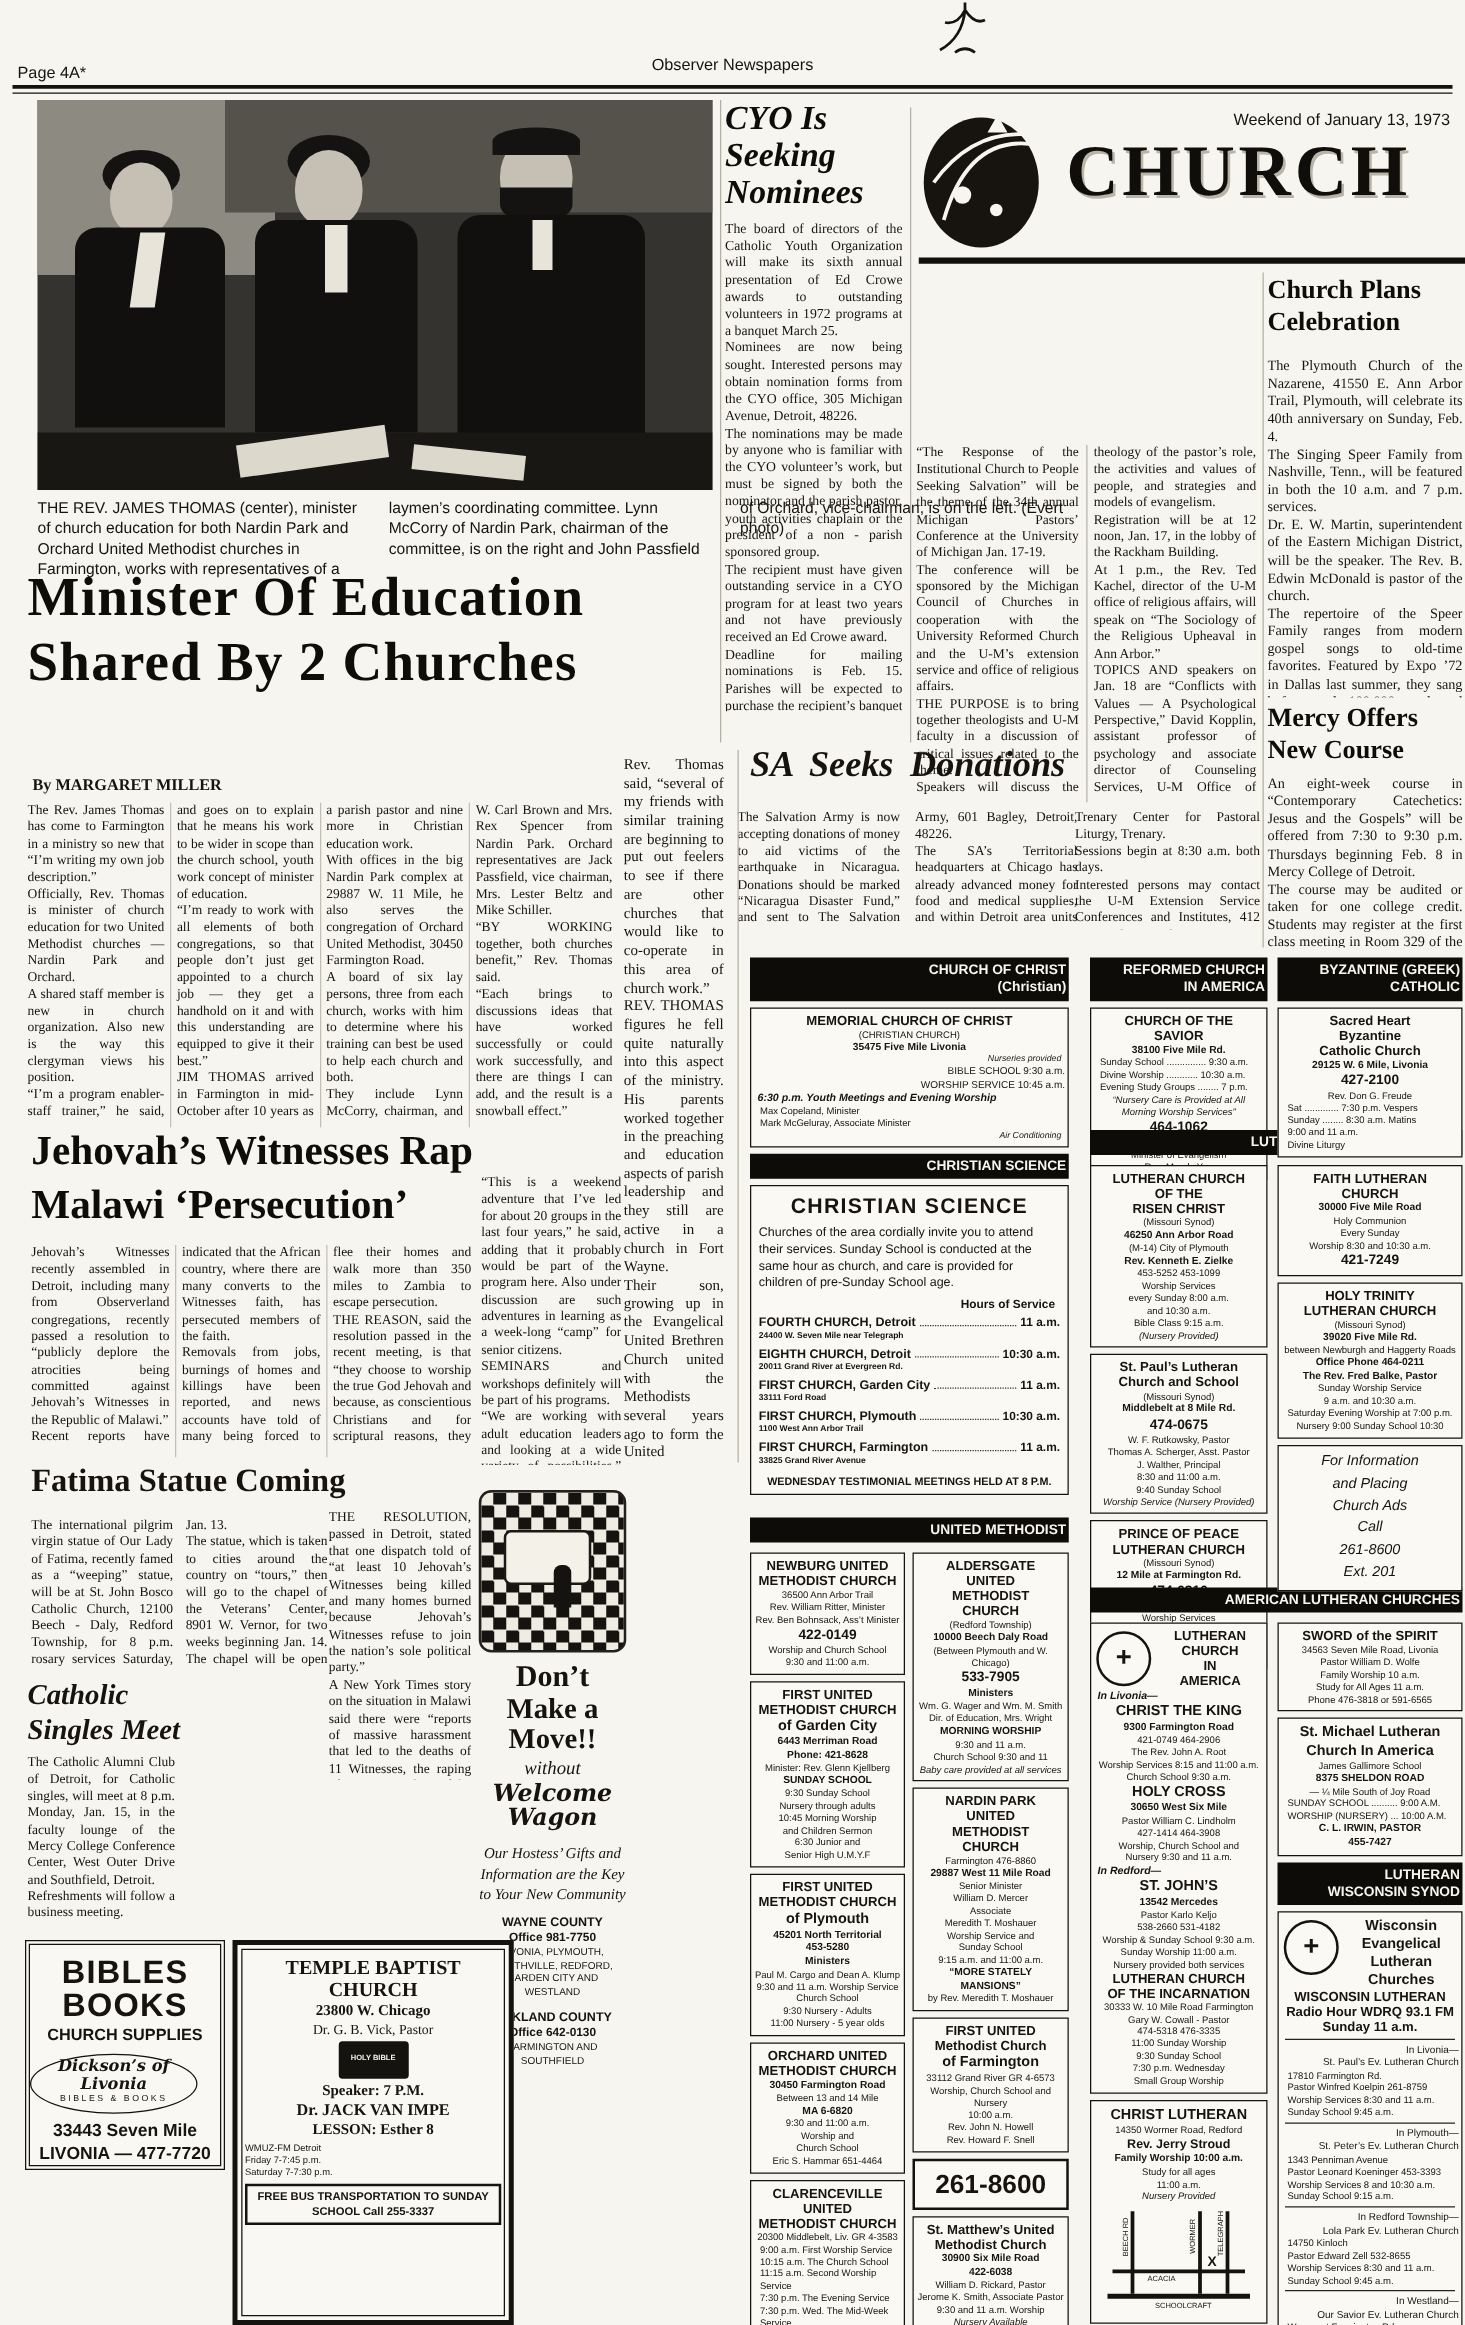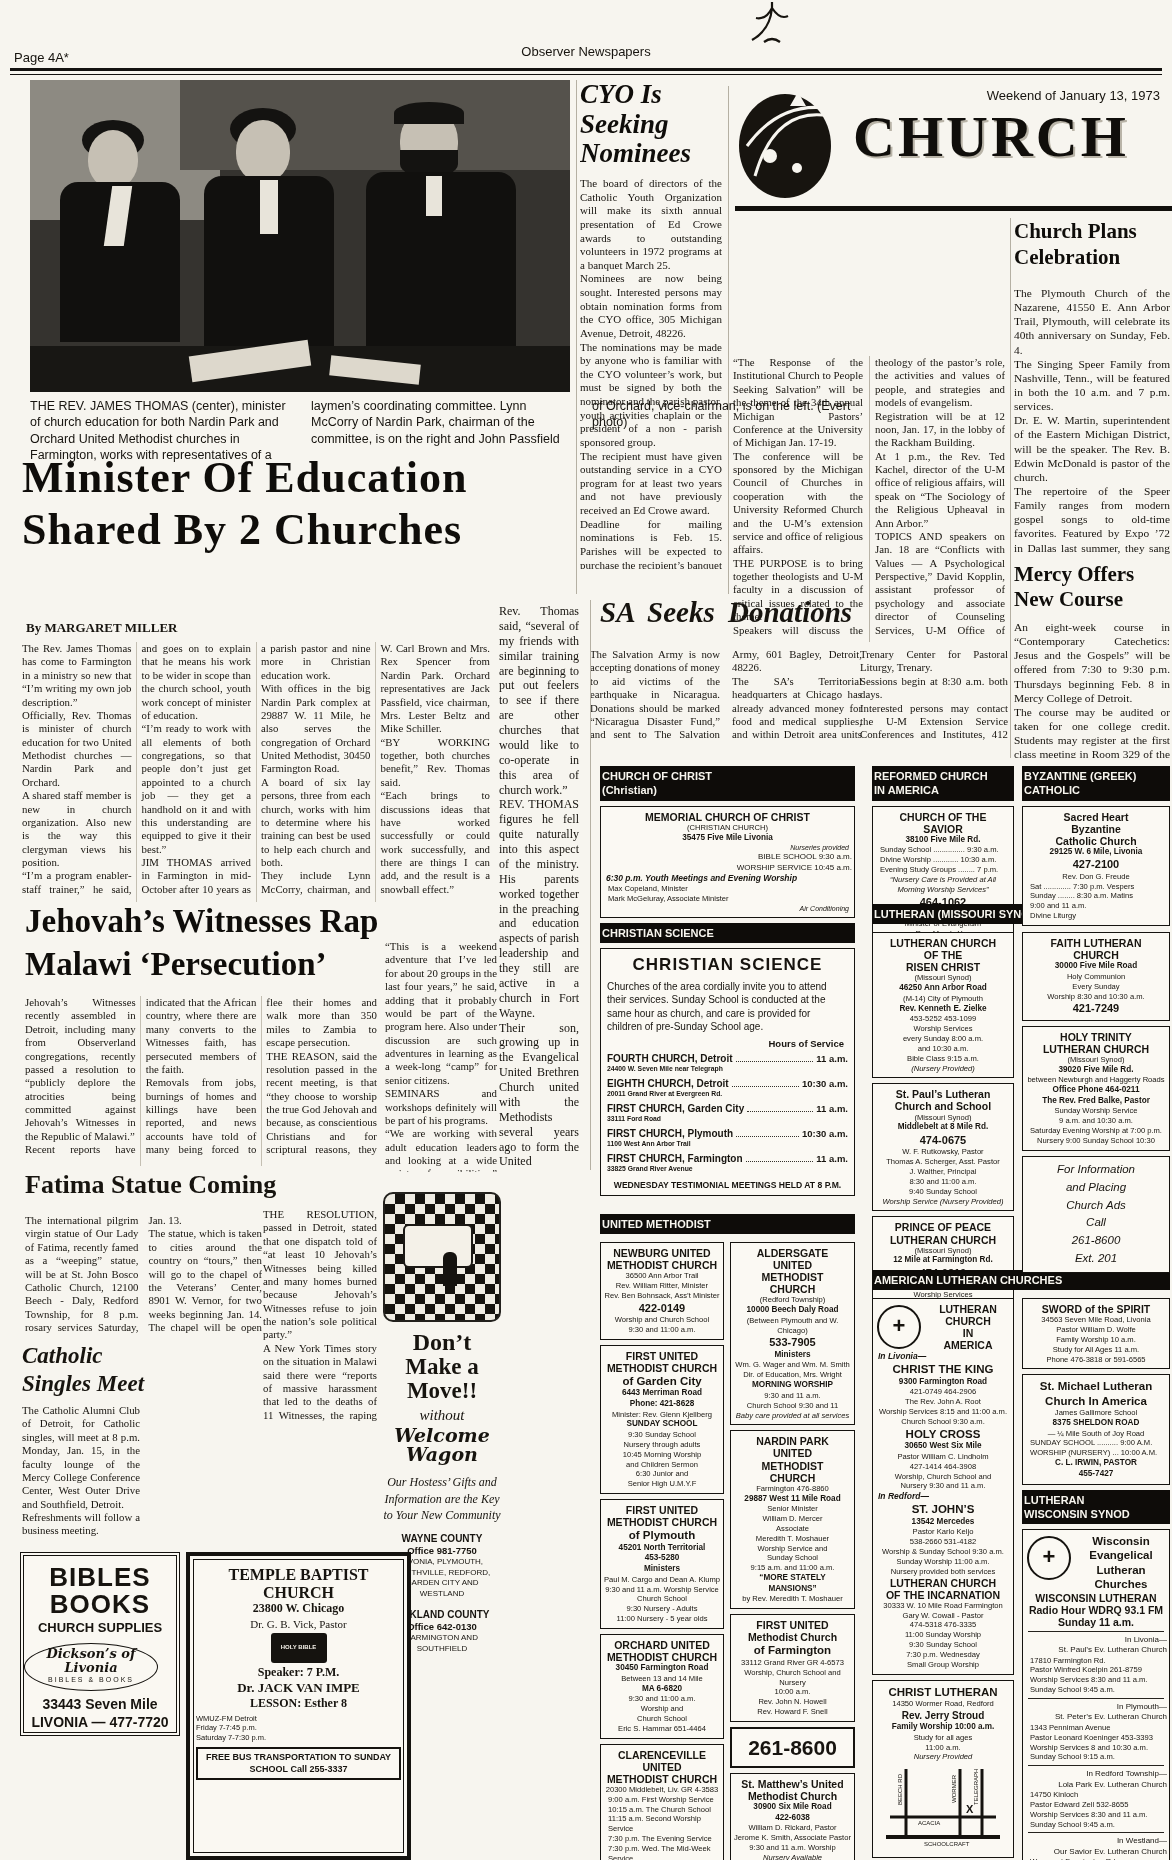--- a/index.html
+++ b/index.html
@@ -115,21 +115,21 @@
   #templeAd .svc{flex:1;font:8.5px/1.5 "Liberation Sans",sans-serif;text-align:right;}
   #templeAd .bible{margin:2px auto;width:56px;height:30px;background:#15130f;color:#f6f3ea;font:bold 6px/1.2 "Liberation Sans",sans-serif;
                    display:flex;align-items:center;justify-content:center;border-radius:3px;}
   #templeAd .spk{font:bold 12px/1.25 "Liberation Serif",serif;}
   #templeAd .spk2{font:bold 13px/1.2 "Liberation Serif",serif;}
   #templeAd .radio{font:7.5px/1.3 "Liberation Sans",sans-serif;text-align:left;margin-top:3px;}
   #templeAd .bus{border:2px solid #15130f;margin-top:4px;padding:3px;font:bold 9px/1.3 "Liberation Sans",sans-serif;}
 
   
   .dircol{position:absolute;}
-  .dbanner{background:#0e0c09;color:#f8f6ef;text-align:left;font:bold 11px/1.3 "Liberation Sans",sans-serif;
+  .dbanner{background:#0e0c09;color:#f8f6ef;text-align:right;font:bold 11px/1.3 "Liberation Sans",sans-serif;
            padding:3px 2px;margin-bottom:5px;}
   .chbox{border:1.5px solid #15130f;background:#fbf9f3;text-align:center;padding:4px 2px;margin-bottom:5px;
          font-family:"Liberation Sans",sans-serif;overflow:hidden;}
   .dphone{border:2px solid #15130f;background:#fbf9f3;text-align:center;font:bold 21px/1 "Liberation Sans",sans-serif;
           padding:8px 2px;margin-bottom:5px;}
   .L{line-height:1.3;}
   .nm{font-weight:bold;font-size:10.5px;line-height:1.15;}
   .nm2{font-weight:bold;font-size:11.5px;line-height:1.25;}
   .nm2s{font-weight:bold;font-size:10px;}
   .s{font-size:7.6px;}

